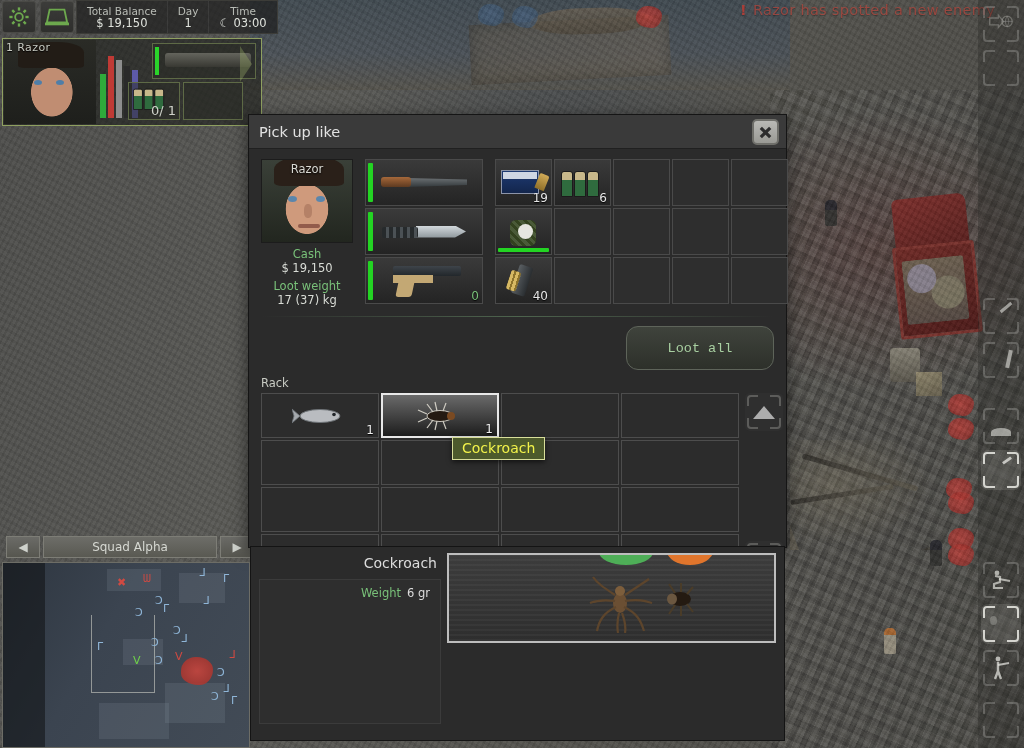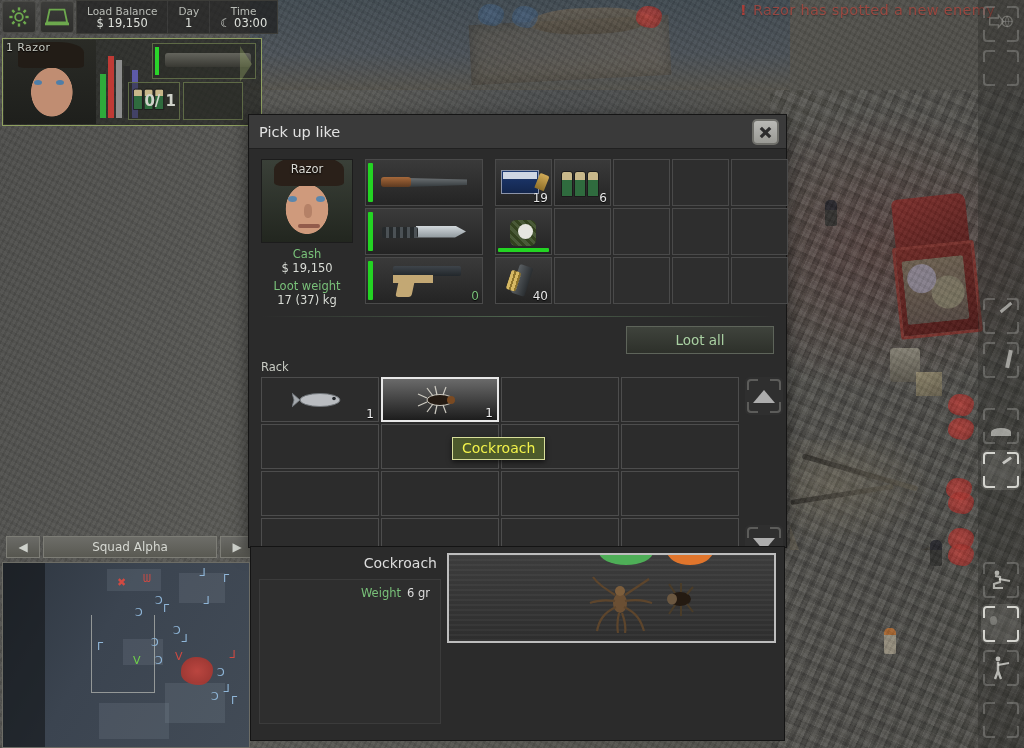--- a/index.html
+++ b/index.html
@@ -167,21 +167,21 @@
   .bars{ position:absolute; left:100px; top:46px; width:48px; height:72px;
          display:flex; align-items:flex-end; gap:2px; }
   .bar{ width:6px; background:#555; }
   .slotsmall{
     position:absolute; background: rgba(40,42,36,.5);
     border:1px solid #5e6a46;
   }
   .wslot{ left:152px; top:43px; width:104px; height:36px; }
   .ammoslot{ left:128px; top:82px; width:52px; height:38px; }
   .ammoslot2{ left:183px; top:82px; width:60px; height:38px; }
-  .ammocount{ position:absolute; right:3px; bottom:9px; font-size:15px; color:#cfd2ca;font-weight:bold; }
+  .ammocount{ position:absolute; right:3px; bottom:1px; font-size:13px; color:#cfd2ca; }
   .arrowR{
     position:absolute; left:240px; top:46px; width:0;height:0;
     border-left:12px solid rgba(160,180,110,.35);
     border-top:18px solid transparent; border-bottom:18px solid transparent;
   }
 
   .notif{
     position:absolute; left:740px; top:2px; font-size:14.5px;
     color:#b4453c; letter-spacing:.3px; opacity:.72;
     text-shadow:0 1px 1px rgba(0,0,0,.4);
@@ -367,25 +367,25 @@
   .mag .rnds{ position:absolute; left:2px; top:10px; width:10px; height:20px;
               background:repeating-linear-gradient(90deg,#d7b963 0 3px,#8d732c 3px 5px);
               border-radius:2px; }
 
   .divider{
     margin:9px 0 0 0; height:1px;
     background: linear-gradient(90deg, rgba(120,170,120,.0), rgba(120,170,120,.45), rgba(120,170,120,.0));
   }
   .lootrow{ display:flex; justify-content:flex-end; margin-top:9px; }
   .lootbtn{
-    width:148px; height:28px;
+    width:148px; height:44px;
     background: linear-gradient(180deg,#3f433c,#2d302a);
-    border:1px solid #5e645a; border-radius:0;
+    border:1px solid #5e645a; border-radius:12px;
     display:flex; align-items:center; justify-content:center;
-    font-size:13.5px; color:#a9d0a2;
+    font-size:13.5px; color:#a9d0a2;font-family:Liberation Mono, monospace;
   }
   .racklbl{ margin-top:6px; font-size:11.5px; color:#c9ccc4; }
   .rackwrap{ display:flex; gap:6px; margin-top:3px; }
   .rackgrid{
     display:grid; grid-template-columns:repeat(4,118px);
     grid-auto-rows:45px; gap:2px;
   }
   .rslotR{
     position:relative; background:#2c2c2c; border:1px solid #4d4d4d;
   }
@@ -497,21 +497,21 @@
       </svg>
     </div>
     <div class="iconbtn">
       <svg width="24" height="20" viewBox="0 0 26 20" aria-hidden="true">
         <path d="M5 2 L21 2 L24 16 L2 16 Z" fill="none" stroke="#6fae4e" stroke-width="2"></path>
         <rect x="0" y="16" width="26" height="3" fill="#6fae4e"></rect>
       </svg>
     </div>
     <div class="statbox">
       <div class="statcell">
-        <span class="statlabel">Load Balance</span>
+        <span class="statlabel">Total Balance</span>
         <span class="statvalue">$  19,150</span>
       </div>
       <div class="statcell">
         <span class="statlabel">Day</span>
         <span class="statvalue">1</span>
       </div>
       <div class="statcell">
         <span class="statlabel">Time</span>
         <span class="statvalue">☾ 03:00</span>
       </div>

